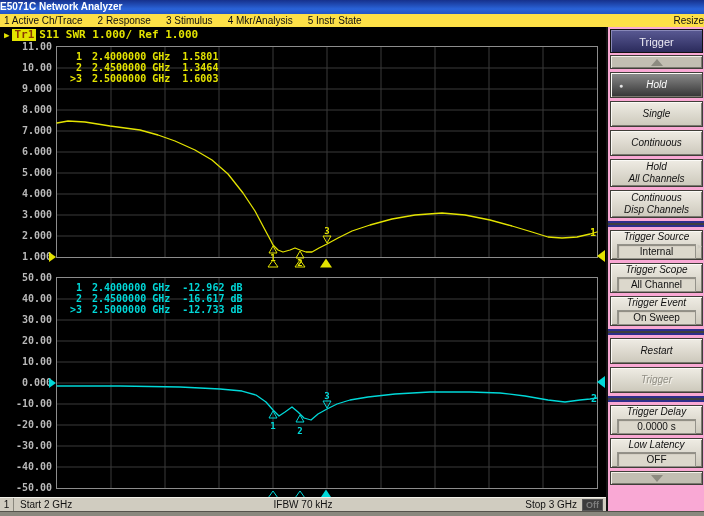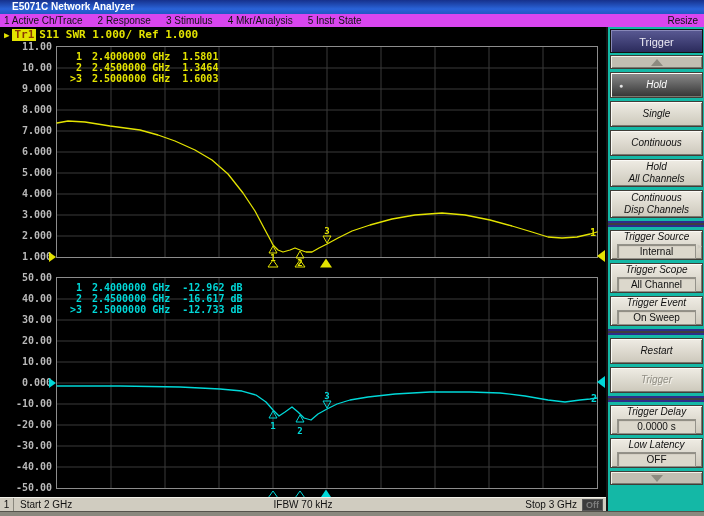--- a/index.html
+++ b/index.html
@@ -1,26 +1,26 @@
 <!DOCTYPE html>
 <html><head>
 <meta charset="utf-8">
 <style>
   html,body{margin:0;padding:0;background:#555;}
   .screen{position:relative;width:704px;height:516px;overflow:hidden;background:#000;
           font-family:"Liberation Sans",sans-serif;-webkit-font-smoothing:none;}
   
   .titlebar{position:absolute;left:0;top:0;width:704px;height:20px;
     background:linear-gradient(180deg,#16318c 0%,#2a63d8 45%,#1d46ae 100%);
-    color:#fff;font-weight:bold;font-size:10px;line-height:14px;padding-left:12px;box-sizing:border-box;}
-  .menubar{position:absolute;left:0;top:14px;width:704px;height:13px;background:#d946ef;
+    color:#fff;font-weight:bold;font-size:10px;line-height:14px;padding-left:0;box-sizing:border-box;}
+  .menubar{position:absolute;left:0;top:14px;width:704px;height:13px;background:#fde047;
     font-size:10px;line-height:13px;color:#111;display:flex;gap:15px;padding-left:4px;box-sizing:border-box;}
   .menubar .sp{flex:1}
   .menu-item{cursor:default;}
-  .menu-resize{margin-right:6px;}
+  .menu-resize{}
   
   .display{position:absolute;left:0;top:27px;width:606px;height:470px;background:#000;}
   .trc-header{position:absolute;left:4px;font-family:"DejaVu Sans Mono",monospace;font-weight:bold;
     font-size:11px;height:12px;line-height:12px;display:flex;gap:3px;white-space:pre;}
   .y{color:#e3e300;} .c{color:#00d8d8;}
   .trc-arrow{font-size:9px;}
   .trc-chip{background:#e3e300;color:#8a3800;padding:0 2px;}
   .plot{position:absolute;width:540px;height:210px;border:1px solid #8c8c8c;background:#000;}
   .plot svg{overflow:visible;display:block;}
   .gridline{stroke:#3b3b3b;stroke-width:1;fill:none;}
@@ -35,21 +35,21 @@
   .mid{display:inline-block;width:18px;text-align:right;}
   .mfreq{margin-left:10px;}
   .mval{margin-left:12px;}
   .refptr{position:absolute;width:0;height:0;}
   .pr1l{left:49px;top:252px;border-left:7px solid #e3e300;border-top:5px solid transparent;border-bottom:5px solid transparent;}
   .pr1r{left:597px;top:250px;border-right:8px solid #e3e300;border-top:6px solid transparent;border-bottom:6px solid transparent;}
   .pr2l{left:49px;top:378px;border-left:7px solid #00d8d8;border-top:5px solid transparent;border-bottom:5px solid transparent;}
   .pr2r{left:597px;top:376px;border-right:8px solid #00d8d8;border-top:6px solid transparent;border-bottom:6px solid transparent;}
   .axstrip{position:absolute;width:540px;height:10px;}
   
-  .sidebar{position:absolute;left:606px;top:27px;width:98px;height:484px;background:#14b8a6;
+  .sidebar{position:absolute;left:606px;top:27px;width:98px;height:484px;background:#f9a8d4;
     border-left:2px solid #141414;box-sizing:border-box;padding:2px 1px 0 2px;display:flex;flex-direction:column;}
   .sk-title{height:24px;line-height:24px;text-align:center;color:#eceaf4;font-size:11px;
     background:linear-gradient(180deg,#5a5a94,#2b2b5c);border:1px solid #111;
     box-shadow:inset 1px 1px 0 #8888b8;margin-bottom:2px;box-sizing:border-box;}
   .sk-scroll{height:14px;background:#c2beb2;border:1px solid #403e38;
     box-shadow:inset 1px 1px 0 #f2f0e8,inset -1px -1px 0 #7a786f;
     display:flex;align-items:center;justify-content:center;margin-bottom:3px;box-sizing:border-box;}
   .tri-up{width:0;height:0;border-left:6px solid transparent;border-right:6px solid transparent;border-bottom:7px solid #8d8b80;}
   .tri-dn{width:0;height:0;border-left:6px solid transparent;border-right:6px solid transparent;border-top:7px solid #8d8b80;}
   .sk-btn{position:relative;background:linear-gradient(180deg,#efece4,#ccc8bb);color:#111;

